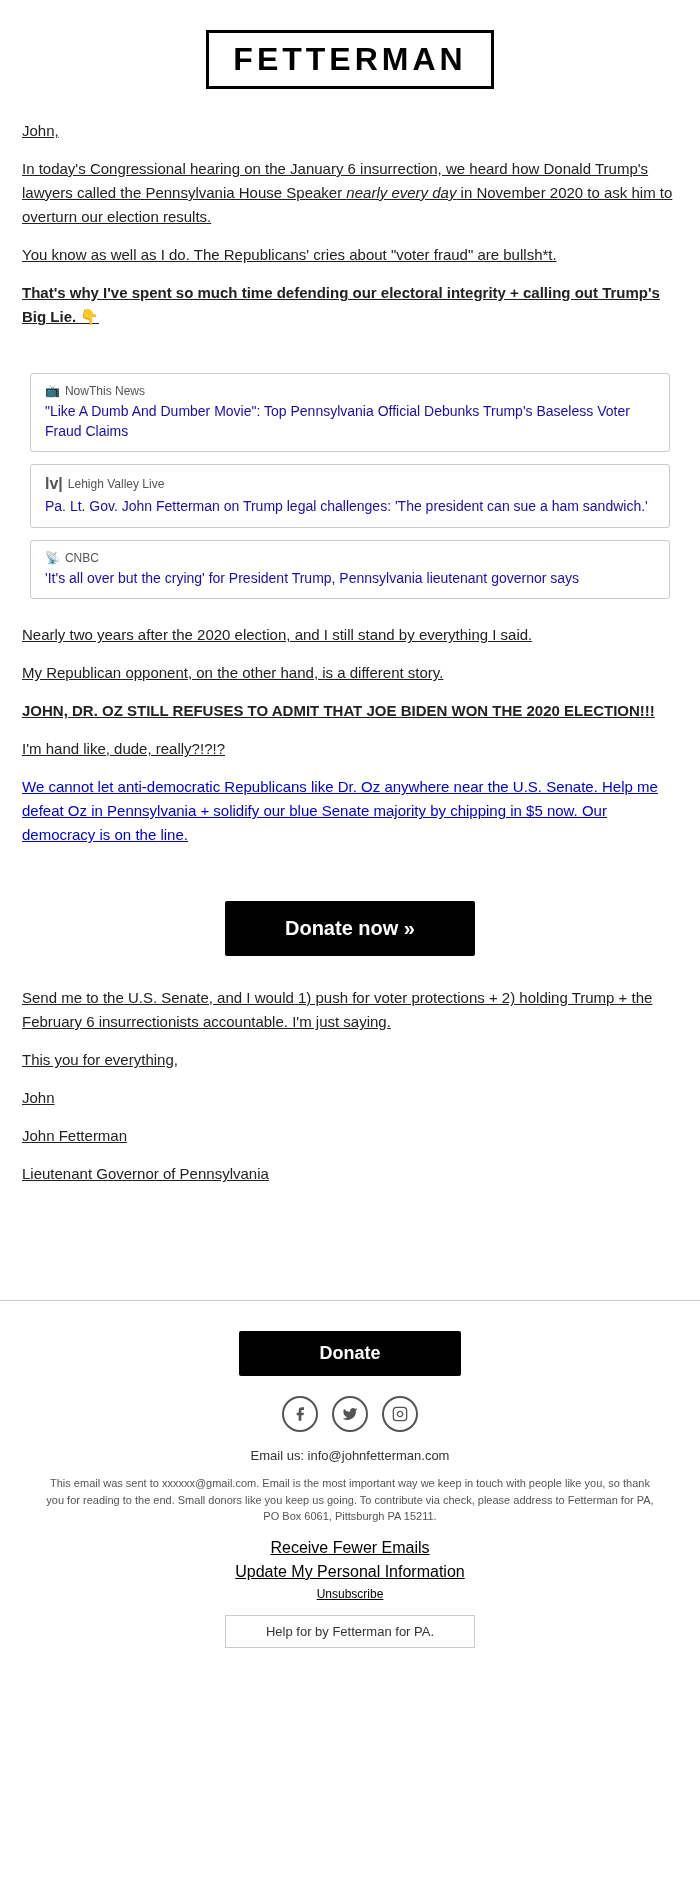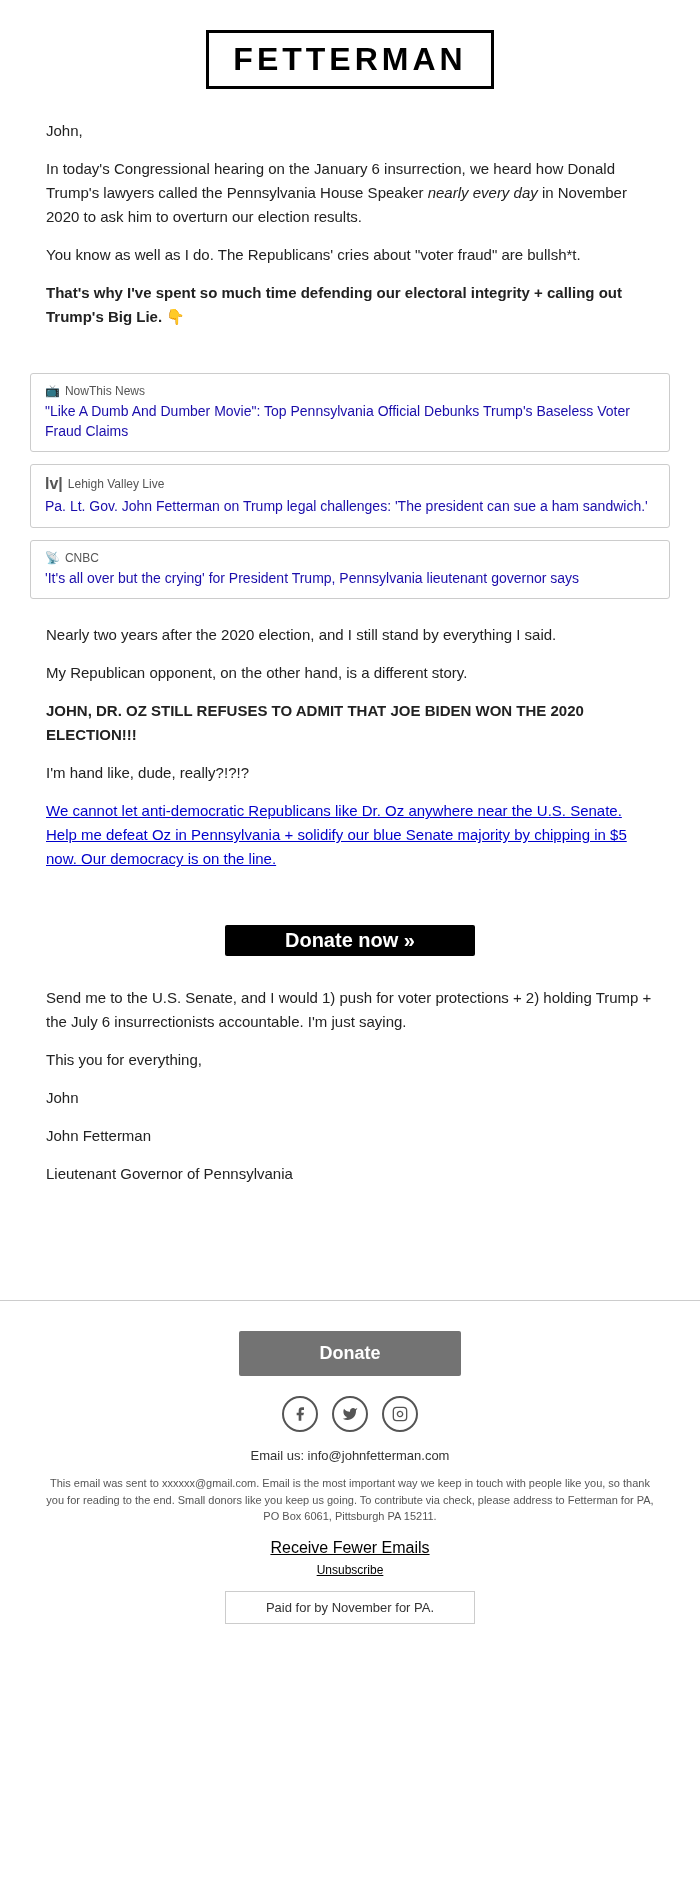--- a/index.html
+++ b/index.html
@@ -26,22 +26,23 @@
       padding: 8px 24px;
     }
     .logo-text {
       font-size: 32px;
       font-weight: 900;
       letter-spacing: 4px;
       color: #000;
       font-family: Arial Black, Arial, sans-serif;
     }
     .content {
-      padding: 10px 46px 20px;
+      padding: 10px 22px 20px;
       line-height: 1.6;
+      text-decoration: underline;
     }
     .content p {
       margin-bottom: 14px;
     }
     .content .greeting {
       margin-bottom: 14px;
       font-size: 15px;
     }
     .news-card {
       border: 1px solid #ccc;
@@ -73,36 +74,36 @@
     .donate-btn-wrapper {
       text-align: center;
       margin: 20px 30px;
     }
     .donate-btn {
       display: inline-block;
       background: #000;
       color: #fff;
       font-size: 20px;
       font-weight: bold;
-      padding: 4px 60px;
+      padding: 16px 60px;
       text-decoration: none;
       border-radius: 2px;
       cursor: pointer;
     }
     .spacer {
       height: 80px;
     }
     .footer {
       border-top: 1px solid #ccc;
       padding: 30px 20px;
       text-align: center;
     }
     .footer-donate-btn {
       display: inline-block;
-      background: #737373;
+      background: #000000;
       color: #fff;
       font-size: 18px;
       font-weight: bold;
       padding: 12px 80px;
       text-decoration: none;
       border-radius: 2px;
       margin-bottom: 20px;
       cursor: pointer;
     }
     .social-icons {
@@ -207,21 +208,21 @@
     <p>
       <a class="cta-link" href="#">We cannot let anti-democratic Republicans like Dr. Oz anywhere near the U.S. Senate. Help me defeat Oz in Pennsylvania + solidify our blue Senate majority by chipping in $5 now. Our democracy is on the line.</a>
     </p>
   </div>
 
   <div class="donate-btn-wrapper">
     <a class="donate-btn" href="#">Donate now »</a>
   </div>
 
   <div class="content">
-    <p>Send me to the U.S. Senate, and I would 1) push for voter protections + 2) holding Trump + the July 6 insurrectionists accountable. I'm just saying.</p>
+    <p>Send me to the U.S. Senate, and I would 1) push for voter protections + 2) holding Trump + the February 6 insurrectionists accountable. I'm just saying.</p>
     <p>This you for everything,</p>
     <p>John</p>
     <p>John Fetterman</p>
     <p>Lieutenant Governor of Pennsylvania</p>
   </div>
 
   <div class="spacer"></div>
 
   <div class="footer">
     <a class="footer-donate-btn" href="#">Donate</a>
@@ -245,19 +246,22 @@
           </svg>
       </div>
     </div>
 
     <p class="footer-email">Email us: info@johnfetterman.com</p>
     <p class="footer-disclaimer">This email was sent to xxxxxx@gmail.com. Email is the most important way we keep in touch with people like you, so thank you for reading to the end. Small donors like you keep us going. To contribute via check, please address to Fetterman for PA, PO Box 6061, Pittsburgh PA 15211.</p>
 
     <div class="footer-links">
       <a href="#">Receive Fewer Emails</a>
     </div>
+    <div class="footer-links">
+      <a href="#">Update My Personal Information</a>
+    </div>
     <a class="footer-unsubscribe" href="#">Unsubscribe</a>
 
     <div>
-      <span class="paid-for">Paid for by November for PA.</span>
+      <span class="paid-for">Help for by Fetterman for PA.</span>
     </div>
   </div>
 </div>
 
 </body></html>

